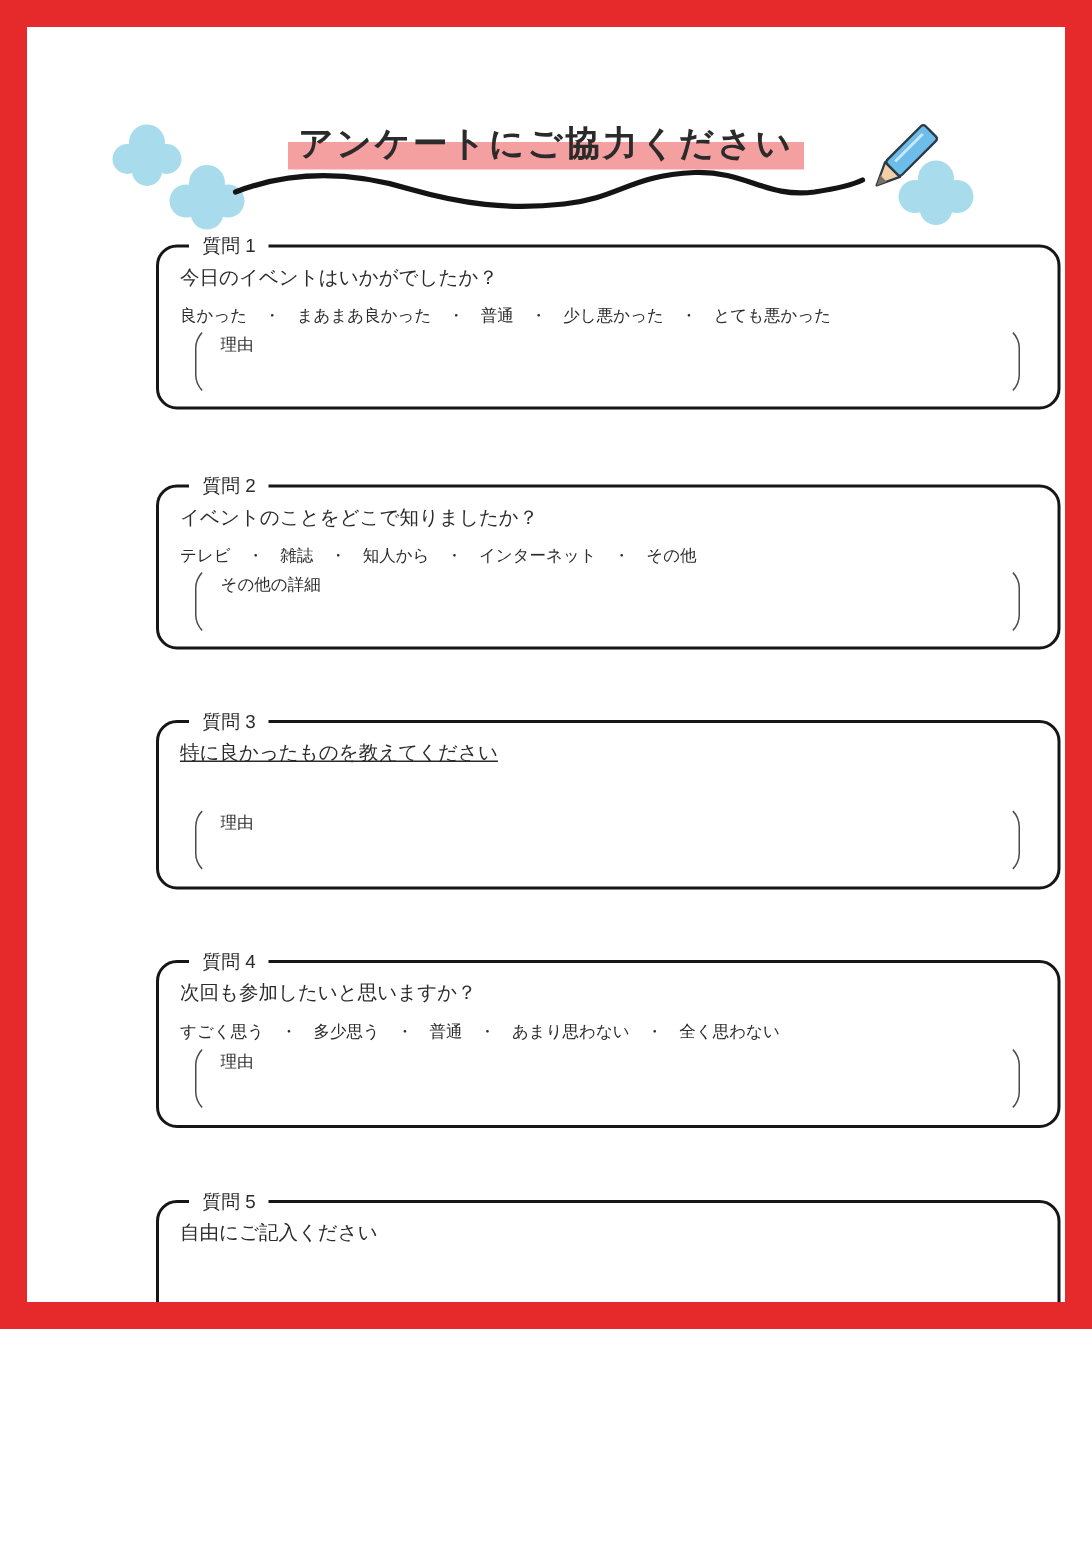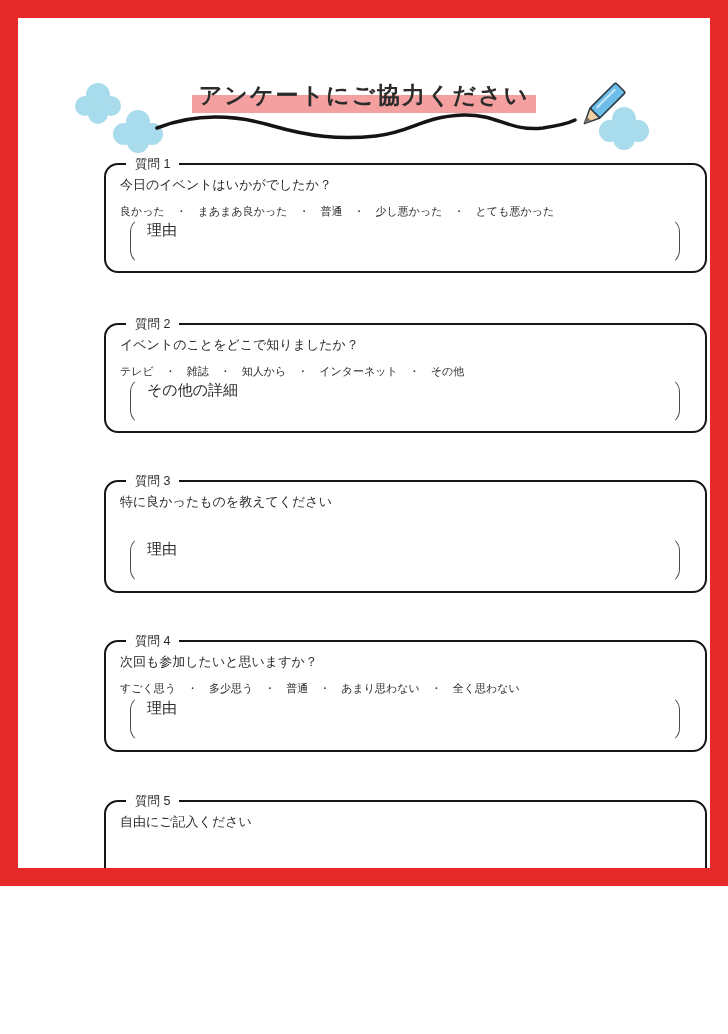--- a/index.html
+++ b/index.html
@@ -42,21 +42,21 @@
   }
   .qtext{margin:11px 0 0 14px;font-size:13px;line-height:18px;}
   .qopts{margin:8px 0 0 14px;font-size:11px;line-height:18px;}
   .note{
     position:absolute;left:24px;right:25px;top:52px;height:48px;
     box-sizing:border-box;
     border:1.5px solid #4a4a4a;
     border-top-color:transparent;border-bottom-color:transparent;
     border-radius:15px;
   }
-  .note-label{margin:4px 0 0 16px;font-size:15px;line-height:16px;}
+  .note-label{margin:4px 0 0 16px;font-size:11px;line-height:16px;}
   .free-entry{position:absolute;left:4px;right:4px;top:34px;bottom:4px;}
   
   .flower{position:absolute;}
   .flower line{stroke:var(--flower-yellow,#f2d155);stroke-width:5;stroke-linecap:round;}
   .thanks{position:absolute;left:380px;top:907px;font-size:13.5px;letter-spacing:.5px;line-height:18px;}
 </style>
 </head>
 <body>
 
 <div class="page">
@@ -104,21 +104,21 @@
 
   <section class="qbox" style="top:305px;height:110px;border-radius:14px;">
     <span class="qlabel">質問 2</span>
     <div class="qtext">イベントのことをどこで知りましたか？</div>
     <div class="qopts">テレビ　・　雑誌　・　知人から　・　インターネット　・　その他</div>
     <div class="note">
       <div class="note-label">その他の詳細</div>
     </div>
   </section>
 
-  <section class="qbox" style="top:462px;height:113px;">
+  <section class="qbox" style="top:462px;height:113px;text-decoration:underline;">
     <span class="qlabel">質問 3</span>
     <div class="qtext">特に良かったものを教えてください</div>
     <div class="note" style="top:54px;">
       <div class="note-label">理由</div>
     </div>
   </section>
 
   <section class="qbox" style="top:622px;height:112px;">
     <span class="qlabel">質問 4</span>
     <div class="qtext">次回も参加したいと思いますか？</div>

